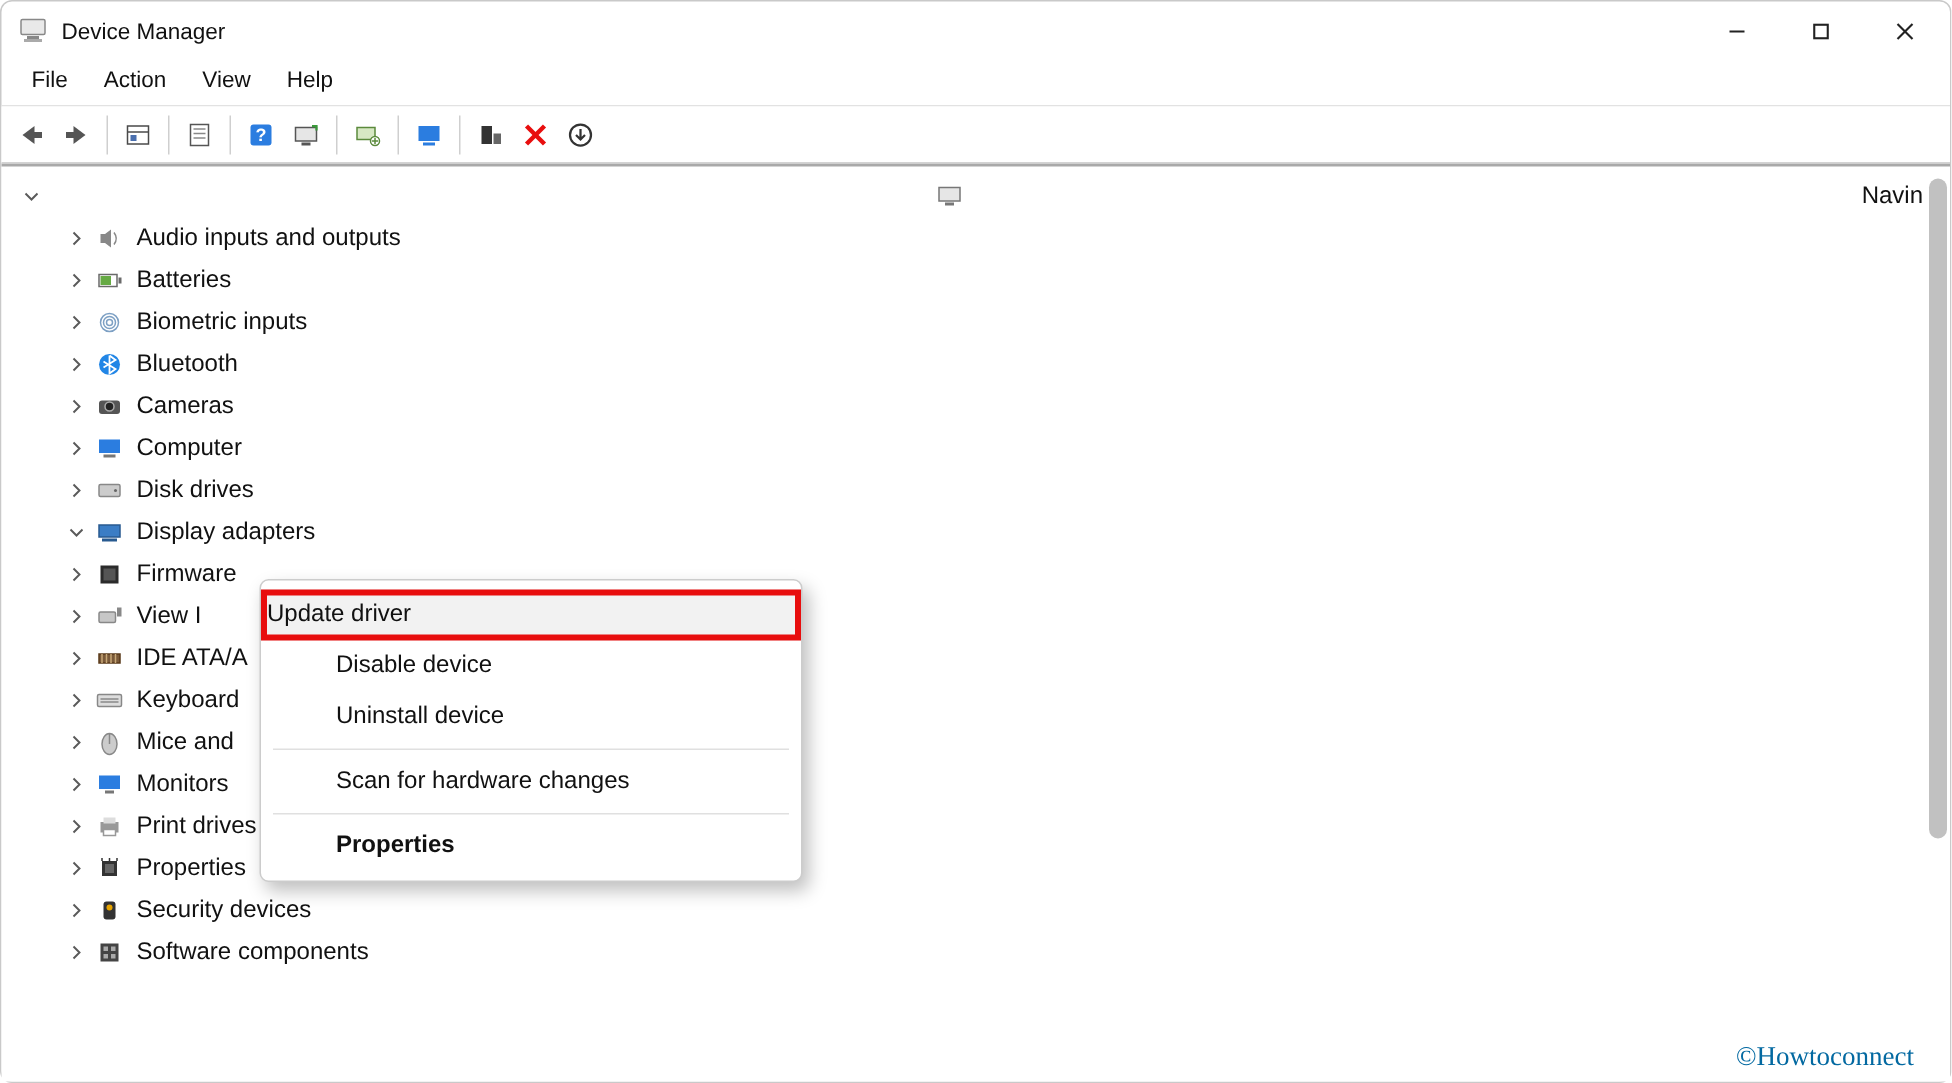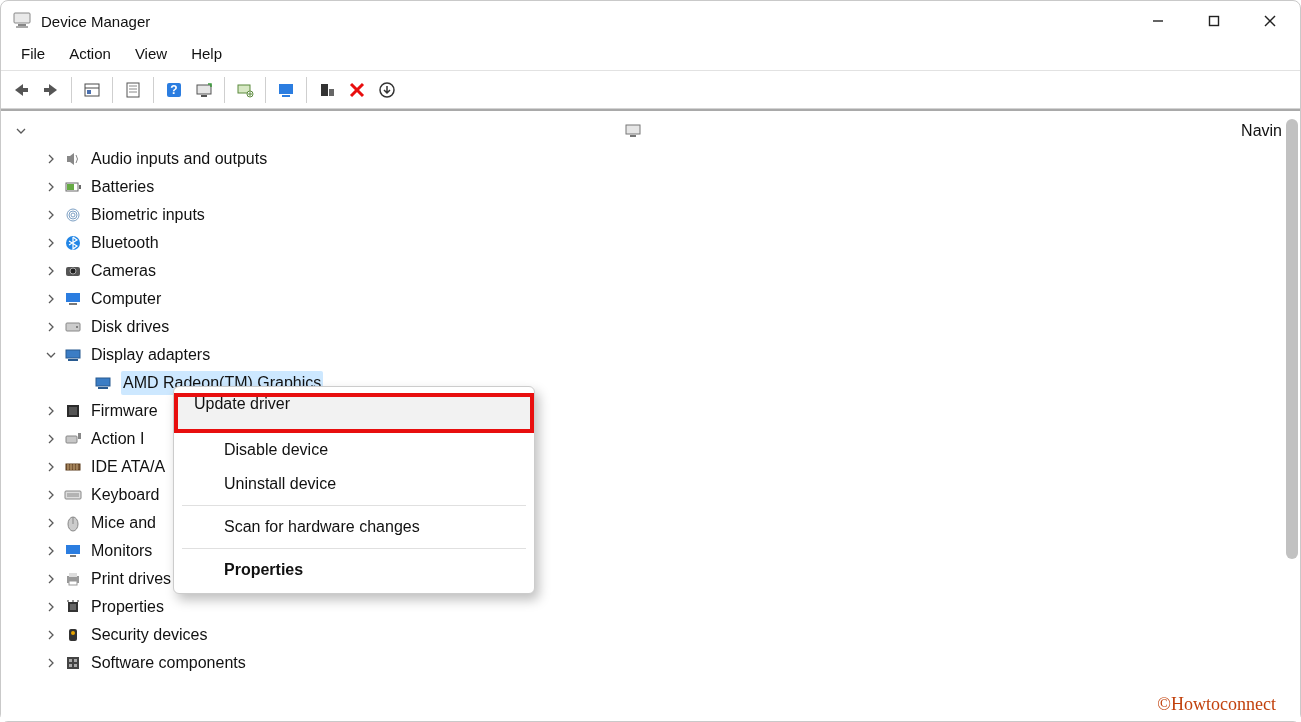--- a/index.html
+++ b/index.html
@@ -140,33 +140,32 @@
   .ctx-item {
     padding: 6px 14px 6px 50px;
     display:flex; align-items:center;
     height: 34px;
   }
   .ctx-item.hl {
     background:#f2f2f2;
   }
   .ctx-highlight-box {
     border: 4px solid #e80e0e;
-    padding: 16px;
-    align-items: flex-end;
+    padding: 0;
   }
   .ctx-sep {
     height:1px; background:#e0e0e0;
     margin: 4px 8px;
   }
   .ctx-item.bold span { font-weight: 700; }
   
   .watermark {
     position:absolute;
     right: 24px; bottom: 6px;
-    color:#c2410c;
+    color:#0369a1;
     font-size: 18px;
     font-family: Georgia, "Times New Roman", serif;
   }
 </style>
 </head>
 <body>
 
 <div class="window">
 
   <div class="titlebar">
@@ -419,30 +418,20 @@
           </span>
         <span class="node-icon">
             <svg width="18" height="18" viewBox="0 0 18 18">
               <rect x="2" y="4" width="14" height="8" fill="#3b7dc5" stroke="#285a90"></rect>
               <rect x="4" y="13" width="10" height="2" fill="#285a90"></rect>
             </svg>
           </span>
         <span>Display adapters</span>
       </div>
 
-      <div class="tree-row depth-2">
-        <span class="expander blank">·</span>
-        <span class="node-icon">
-            <svg width="18" height="18" viewBox="0 0 18 18">
-              <rect x="2" y="4" width="14" height="8" fill="#3b7dc5" stroke="#285a90"></rect>
-              <rect x="4" y="13" width="10" height="2" fill="#285a90"></rect>
-            </svg>
-          </span>
-        <span class="selected-label">AMD Radeon(TM) Graphics</span>
-      </div>
 
       <div class="tree-row depth-1">
         <span class="expander">
             <svg width="10" height="10">
               <path d="M3 1 L7 5 L3 9" fill="none" stroke="#5a5a5a" stroke-width="1.3"></path>
             </svg>
           </span>
         <span class="node-icon">
             <svg width="18" height="18" viewBox="0 0 18 18">
               <rect x="3" y="3" width="12" height="12" fill="#2b2b2b"></rect>
@@ -457,21 +446,21 @@
             <svg width="10" height="10">
               <path d="M3 1 L7 5 L3 9" fill="none" stroke="#5a5a5a" stroke-width="1.3"></path>
             </svg>
           </span>
         <span class="node-icon">
             <svg width="18" height="18" viewBox="0 0 18 18">
               <rect x="2" y="6" width="11" height="7" rx="1" fill="#c7c7c7" stroke="#888"></rect>
               <rect x="14" y="3" width="3" height="6" fill="#888"></rect>
             </svg>
           </span>
-        <span>Action I</span>
+        <span>View I</span>
       </div>
 
       <div class="tree-row depth-1">
         <span class="expander">
             <svg width="10" height="10">
               <path d="M3 1 L7 5 L3 9" fill="none" stroke="#5a5a5a" stroke-width="1.3"></path>
             </svg>
           </span>
         <span class="node-icon">
             <svg width="18" height="18" viewBox="0 0 18 18">

